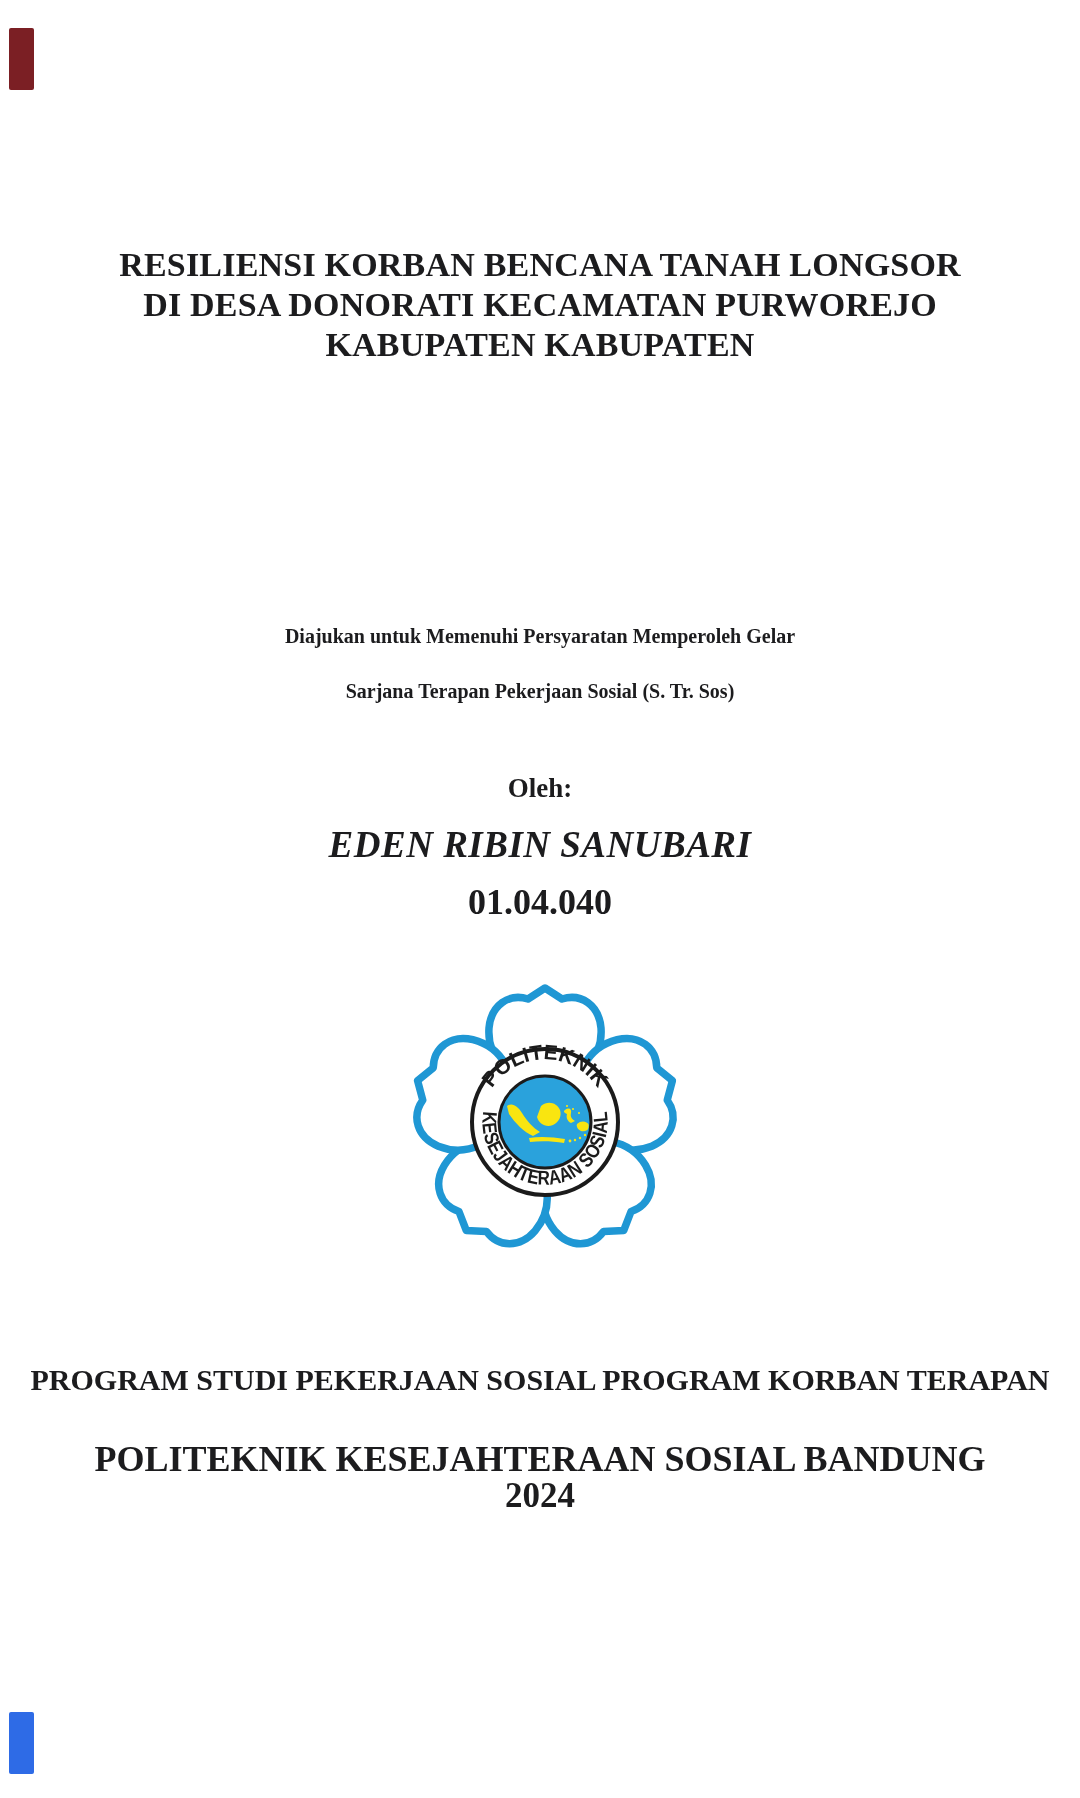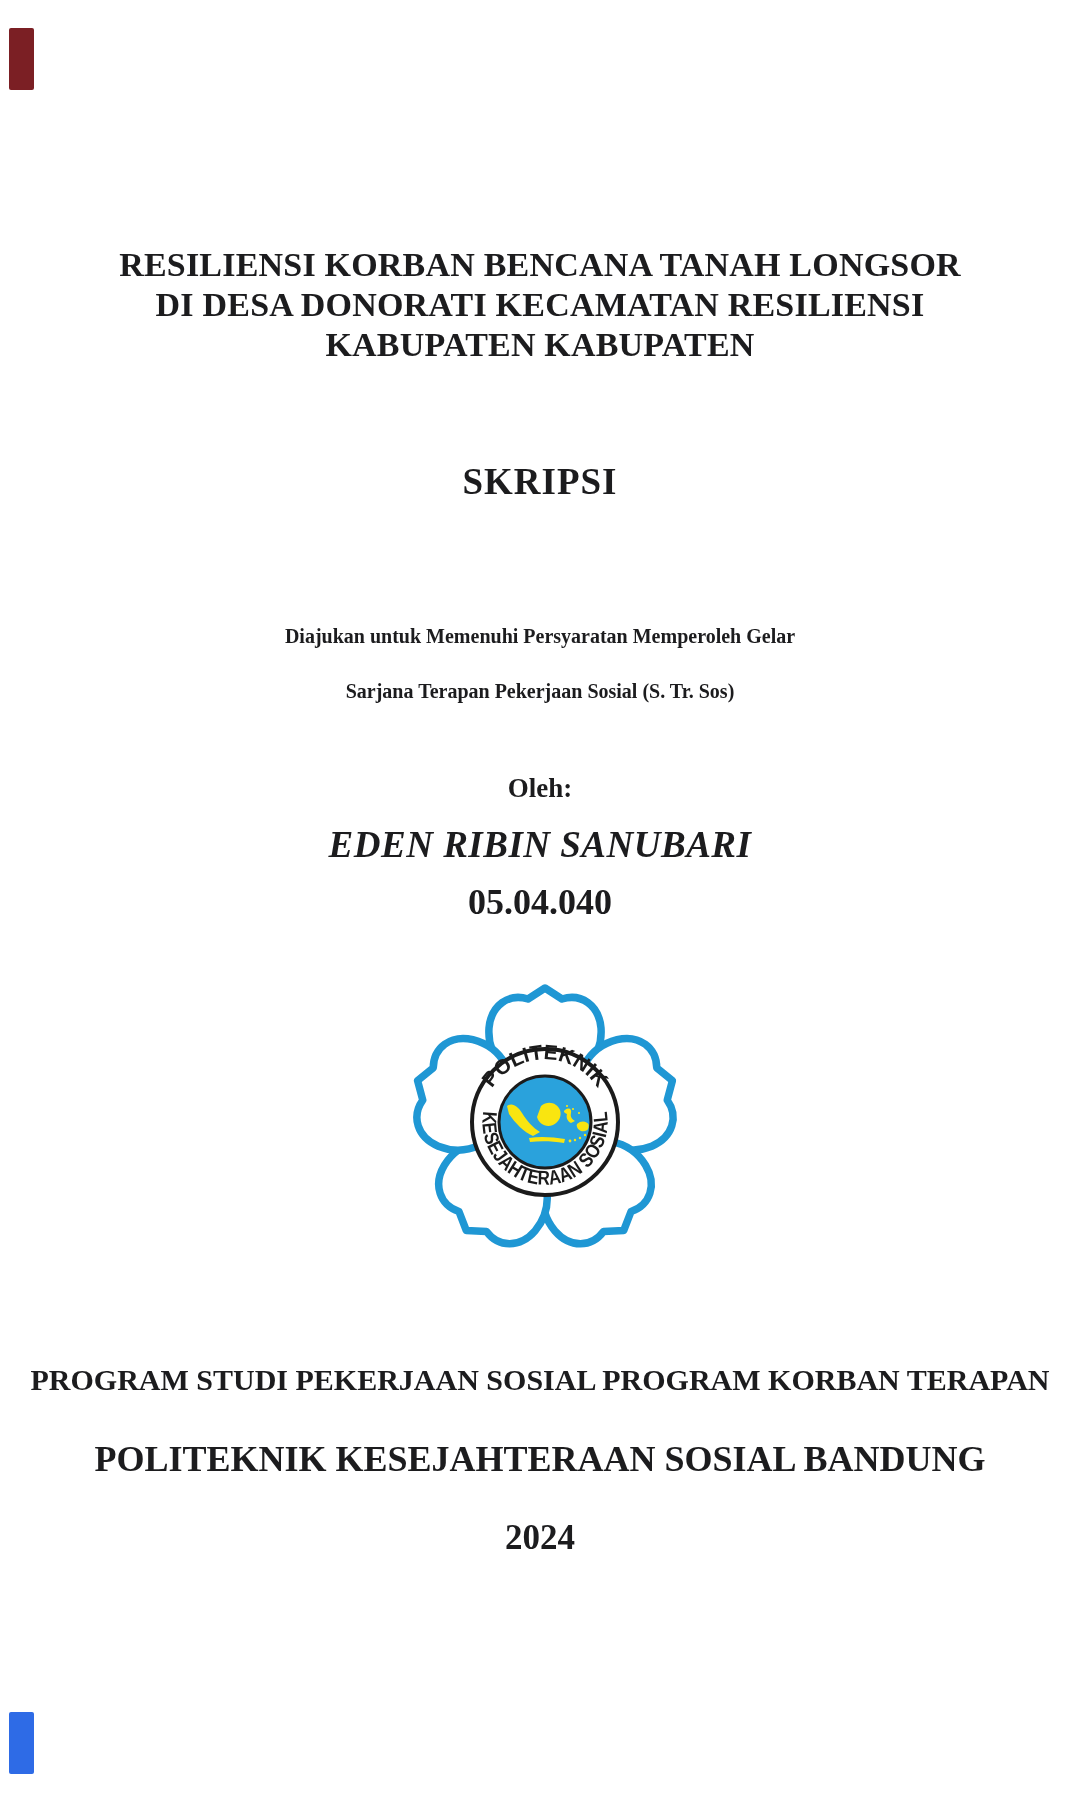--- a/index.html
+++ b/index.html
@@ -26,21 +26,21 @@
     font-weight: 700;
   }
   .title-block   { top: 245px; font-size: 34px; line-height: 40px; letter-spacing: 0.2px; }
   .doc-type      { top: 461px; font-size: 37px; line-height: 42px; letter-spacing: 1px; }
   .submission    { top: 609px; font-size: 20px; line-height: 55px; }
   .by-label      { top: 772px; font-size: 27px; line-height: 32px; }
   .author-name   { top: 824px; font-size: 37px; line-height: 42px; letter-spacing: 0.5px; font-style: italic; }
   .student-no    { top: 881px; font-size: 36px; line-height: 42px; }
   .footer-a      { top: 1362px; font-size: 30px; line-height: 36px; }
   .footer-b      { top: 1418px; font-size: 36px; line-height: 42px; margin-top: 20px; }
-  .footer-year   { top: 1476px; font-size: 35px; line-height: 40px; margin-top: 42px; }
+  .footer-year   { top: 1476px; font-size: 35px; line-height: 40px; }
 
   .logo-wrap {
     position: absolute;
     left: 400px;
     top: 977px;
     width: 290px;
     height: 290px;
   }
   .ring-text {
     font-family: "Liberation Sans", "DejaVu Sans", sans-serif;
@@ -59,36 +59,35 @@
 </style>
 </head>
 <body>
 
 <div class="page">
 
   <div class="edge-marker top" style="background: rgb(123, 31, 36);"></div>
 
   <div class="centerblock title-block">
     <div>RESILIENSI KORBAN BENCANA TANAH LONGSOR</div>
-    <div>DI DESA DONORATI KECAMATAN RESILIENSI</div>
+    <div>DI DESA DONORATI KECAMATAN PURWOREJO</div>
     <div>KABUPATEN KABUPATEN</div>
   </div>
 
-  <div class="centerblock doc-type">SKRIPSI</div>
 
   <div class="centerblock submission">
     <div>Diajukan untuk Memenuhi Persyaratan Memperoleh Gelar</div>
     <div>Sarjana Terapan Pekerjaan Sosial (S. Tr. Sos)</div>
   </div>
 
   <div class="centerblock by-label">Oleh:</div>
 
   <div class="centerblock author-name">EDEN RIBIN SANUBARI</div>
 
-  <div class="centerblock student-no">05.04.040</div>
+  <div class="centerblock student-no">01.04.040</div>
 
   <div class="logo-wrap">
     <svg width="290" height="290" viewBox="-145 -145 290 290">
       <defs>
         <path id="arcTop" d="M -58 -23.4 A 62.5 62.5 0 0 1 58 -23.4" fill="none"></path>
         <path id="arcBottom" d="M -61.5 -10.9 A 62.5 62.5 0 1 0 61.5 -10.9" fill="none"></path>
         <clipPath id="discClip">
             <circle cx="0" cy="0" r="44"></circle>
           </clipPath>
       </defs>

